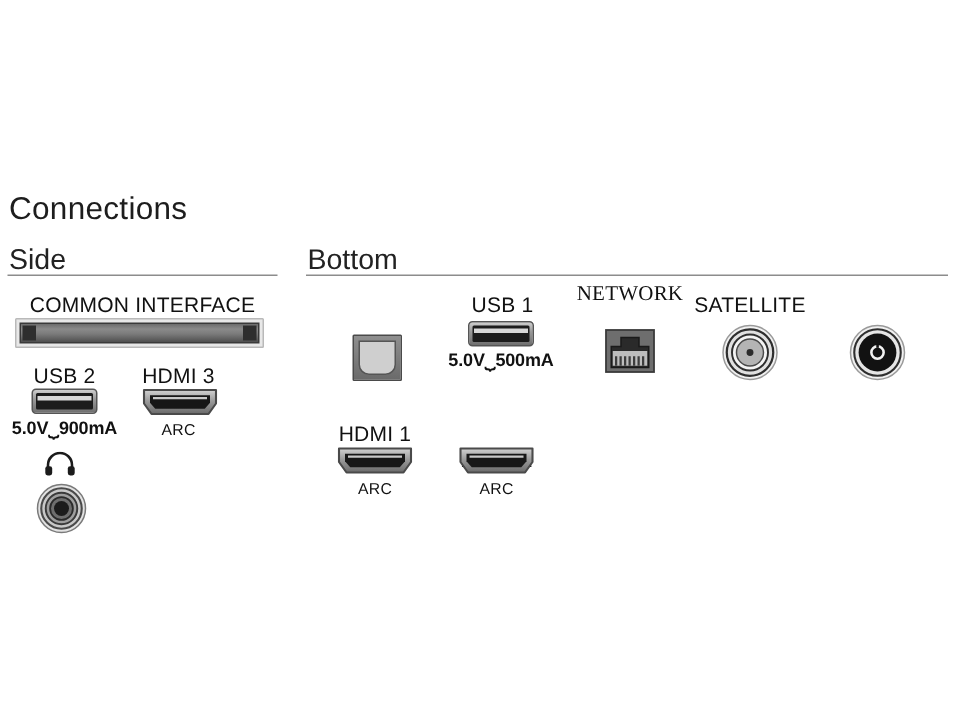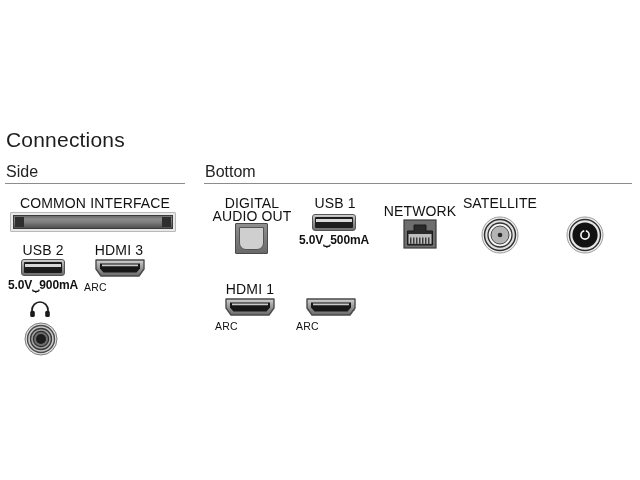--- a/index.html
+++ b/index.html
@@ -17,41 +17,41 @@
   
   .title{
     position:absolute;left:6px;top:129px;
     font-size:21px;font-weight:400;letter-spacing:0.2px;
     color:#1d1d1d;line-height:1;
   }
 
   
   .section-head{
     position:absolute;
-    font-size:16px;font-weight:400;color:#222;line-height:1;
+    font-size:19px;font-weight:400;color:#222;line-height:1;
   }
   .rule{
     position:absolute;height:1px;background:#8c8c8c;
   }
 
   
   .lbl{
     position:absolute;
     font-size:14px;font-weight:400;letter-spacing:0.15px;
     color:#111;text-align:center;line-height:13px;white-space:pre-line;
   }
   .lbl-sm{
     position:absolute;
     font-size:12px;font-weight:700;letter-spacing:-0.1px;
     color:#111;text-align:center;line-height:11px;white-space:nowrap;
   }
   .lbl-arc{
     position:absolute;
     font-size:10.5px;font-weight:400;letter-spacing:0.2px;
-    color:#111;line-height:12px;
+    color:#111;text-align:center;line-height:12px;
   }
 
   
   .ci-slot{
     position:absolute;
     box-sizing:border-box;
     border:1px solid #b9b9b9;
     background:#e8e8e8;
     padding:2px;
     border-radius:1px;
@@ -182,35 +182,33 @@
       <circle cx="17" cy="17" r="13.5" fill="#c8c8c8" stroke="#4a4a4a" stroke-width="1.4"></circle>
       <circle cx="17" cy="17" r="10.5" fill="#9e9e9e" stroke="#3a3a3a" stroke-width="1.3"></circle>
       <circle cx="17" cy="17" r="7.6" fill="#6e6e6e" stroke="#2b2b2b" stroke-width="1.2"></circle>
       <circle cx="17" cy="17" r="5" fill="#1c1c1c"></circle>
     </svg>
   </div>
 
   <div class="section-head" style="left:205px;top:164px;text-align:right;">Bottom</div>
   <div class="rule" style="left:204px;top:183px;width:428px;"></div>
 
-  <div class="lbl" style="left:204px;top:197px;width:96px;">DIGITAL
-AUDIO OUT</div>
   <div class="optical" style="left:235px;top:223px;width:33px;height:31px;">
     <div class="optical-in"></div>
   </div>
 
   <div class="lbl" style="left:300px;top:197px;width:70px;">USB 1</div>
   <div class="usb" style="left:312px;top:214px;width:44px;height:17px;">
     <div class="usb-mouth">
         <div class="usb-bar"></div>
       </div>
   </div>
   <div class="lbl-sm" style="left:294px;top:235px;width:80px;">5.0V⏟500mA</div>
 
-  <div class="lbl" style="left:378px;top:205px;width:84px;">NETWORK</div>
+  <div class="lbl" style="left:378px;top:190px;width:84px;font-family:Liberation Serif, serif;">NETWORK</div>
   <div class="rj45" style="left:403px;top:219px;">
     <svg width="34" height="30" viewBox="0 0 34 30">
       <rect x="1" y="1" width="32" height="28" fill="#6e6e6e" stroke="#3a3a3a" stroke-width="1.2"></rect>
       <path d="M4.5,26 V12 H11 V6 H23 V12 H29.5 V26 Z" fill="#2a2a2a" stroke="#1a1a1a" stroke-width="1"></path>
       <path d="M5.5,24.8 V15 H28.5 V24.8 Z" fill="#bdbdbd"></path>
       <g fill="#3d3d3d">
         <rect x="7" y="18.5" width="1.5" height="6.3"></rect>
         <rect x="10" y="18.5" width="1.5" height="6.3"></rect>
         <rect x="13" y="18.5" width="1.5" height="6.3"></rect>
         <rect x="16" y="18.5" width="1.5" height="6.3"></rect>

